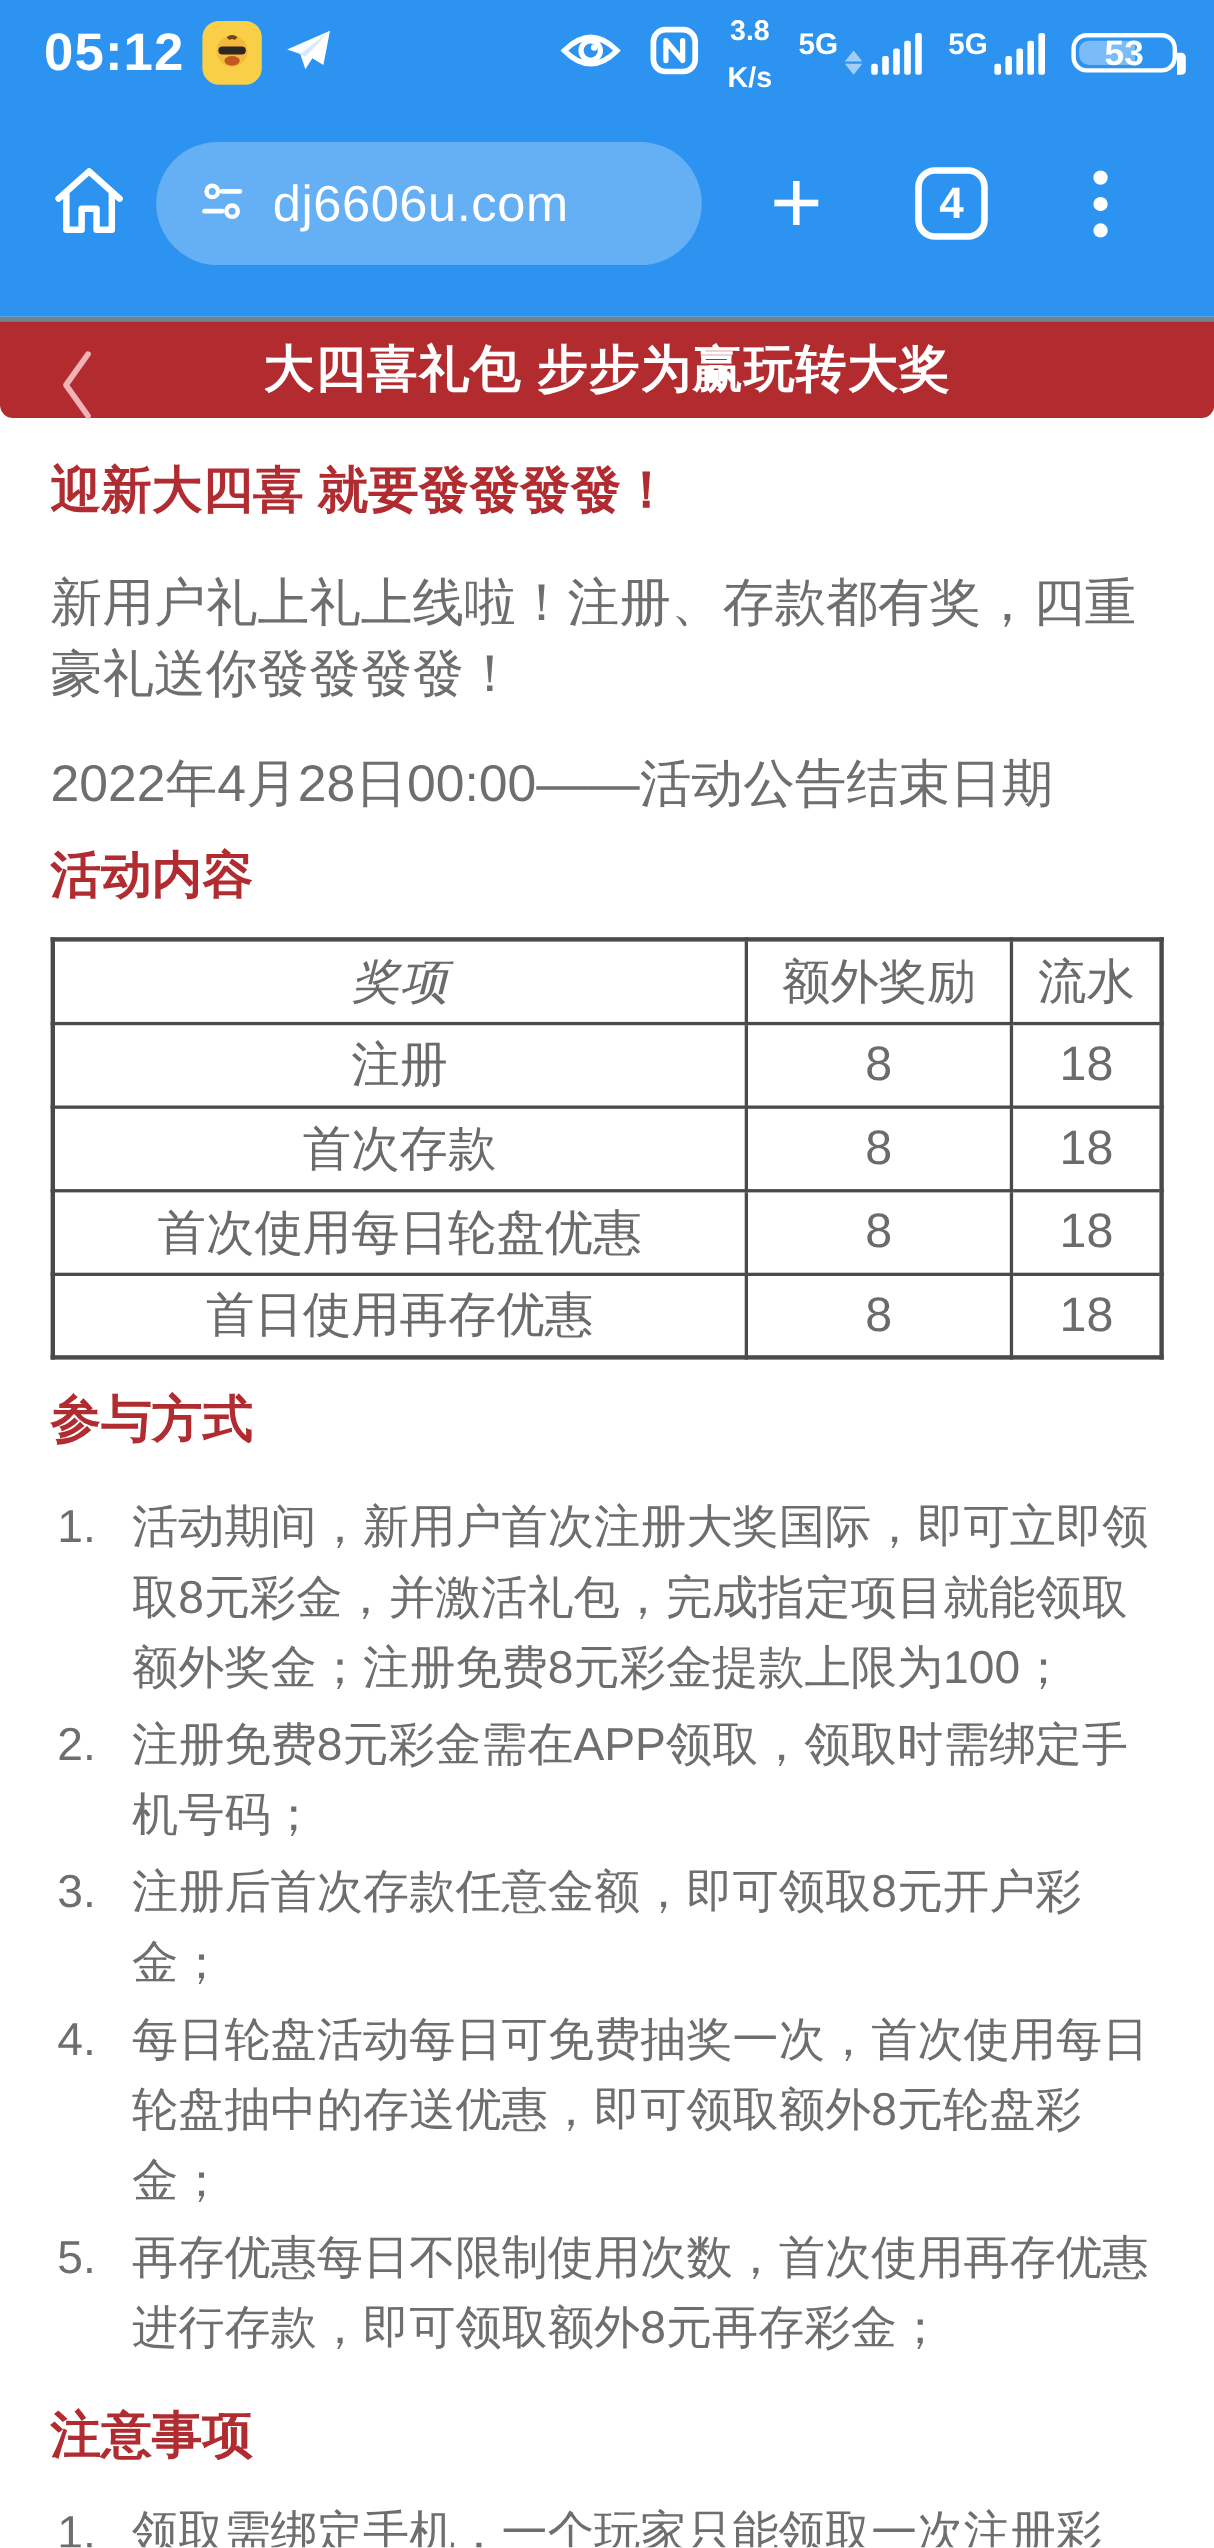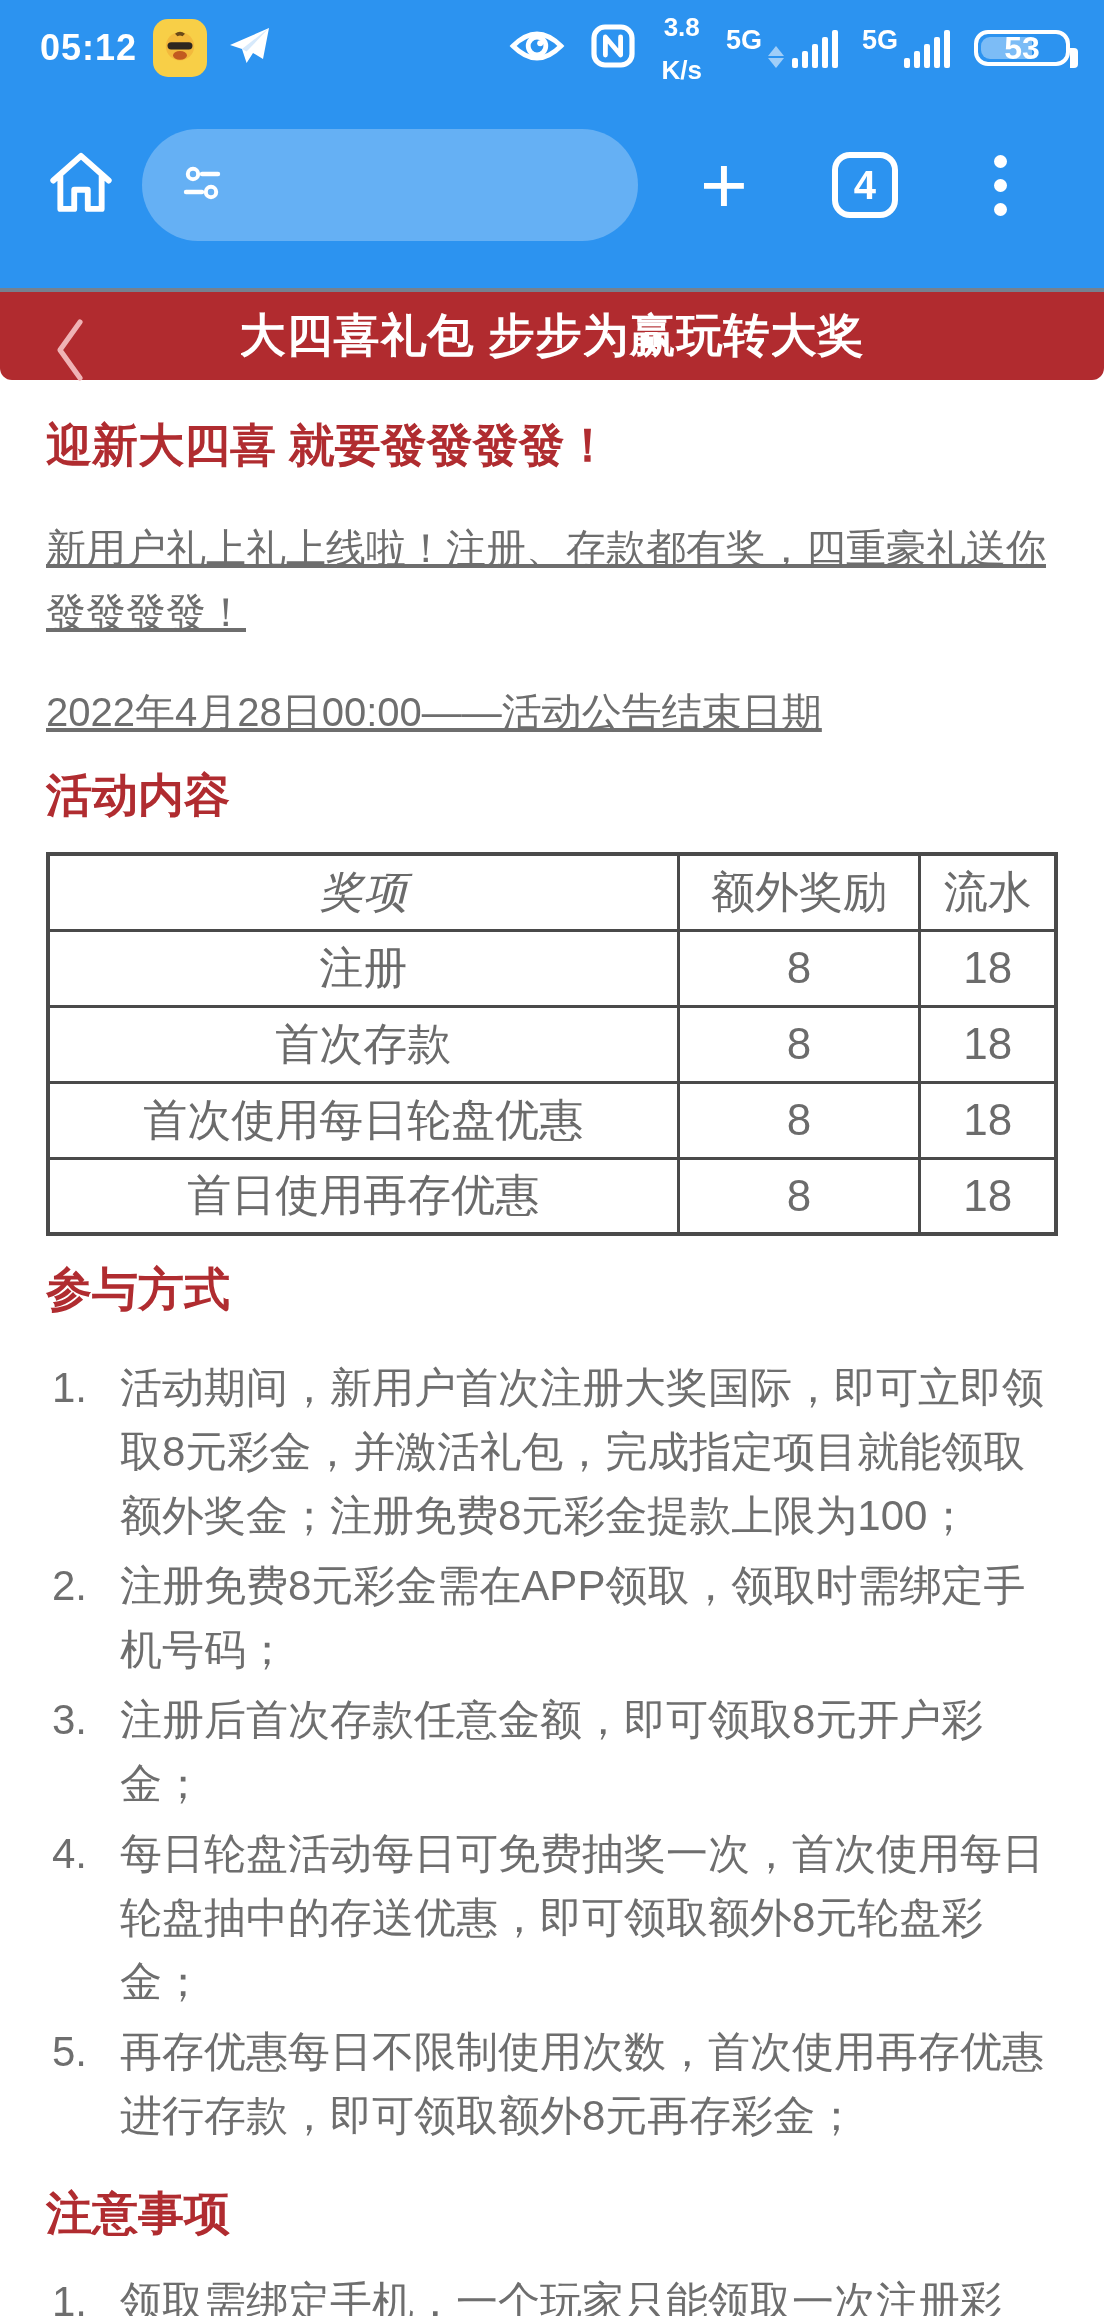--- a/index.html
+++ b/index.html
@@ -4,21 +4,21 @@
 <style>
   * { margin:0; padding:0; box-sizing:border-box; }
   html,body { background:#ffffff; }
   body { font-family:"Liberation Sans","DejaVu Sans",sans-serif; }
   .screen { position:relative; width:1104px; height:2316px; background:#ffffff; overflow:hidden; }
 
   
   .statusbar { height:90px; background:#2c93f0; display:flex; align-items:center;
                justify-content:space-between; padding:6px 34px 0 40px; color:#fff; }
   .sb-left { display:flex; align-items:center; gap:16px; }
-  .sb-time { font-size:36px; font-weight:600; letter-spacing:1px; }
+  .sb-time { font-size:48px; font-weight:600; letter-spacing:1px; }
   .duck-badge { width:54px; height:58px; background:#f8cf47; border-radius:15px;
                 display:flex; align-items:center; justify-content:center; }
   .sb-right { display:flex; align-items:center; gap:24px; }
   .speed { display:flex; flex-direction:column; align-items:center; line-height:26px;
            font-size:26px; font-weight:700;gap:17px; }
   .sig { display:flex; align-items:flex-end; gap:6px; }
   .sig .g5 { font-size:27px; font-weight:700; line-height:24px; align-self:flex-start; }
   .bars { display:flex; align-items:flex-end; gap:4px; height:40px; }
   .bars i { display:block; width:6px; background:#fff; border-radius:2px; }
   .arrows { display:flex; flex-direction:column; gap:2px; margin-right:2px; opacity:.55; }
@@ -49,21 +49,21 @@
 
   
   .pageheader { position:relative; height:88px; background:#b12b2f; border-radius:0 0 12px 12px;
                 display:flex; align-items:center; justify-content:center; }
   .pageheader .title { color:#fff; font-size:46px; font-weight:700; letter-spacing:1px; }
   .backchev { position:absolute; left:52px; top:24px; }
 
   
   .content { padding:0 46px; }
   .rh { color:#b02c30; font-size:46px; font-weight:700; line-height:58px; }
-  .gp { color:#6e6e6e; font-size:40px; line-height:64px;text-decoration:underline; }
+  .gp { color:#6e6e6e; font-size:47px; line-height:64px; }
   .h-intro { margin-top:36px; }
   .p-intro { margin-top:42px; }
   .h-time  { margin-top:22px; }
   .p-date  { margin-top:36px; }
   .h-act   { margin-top:22px; }
   .h-join  { margin-top:24px; }
   .h-notes { margin-top:36px; }
 
   table.rewards { width:100%; margin-top:28px; border-collapse:collapse; }
   .rewards th, .rewards td { border:3px solid #4a4a4a; height:76px; text-align:center;
@@ -159,20 +159,21 @@
     </span>
     <div class="urlpill">
       <span>
         <svg width="48" height="48" viewBox="0 0 24 24">
           <circle cx="7.5" cy="7.5" r="2.6" fill="none" stroke="#fff" stroke-width="2"></circle>
           <line x1="12" y1="7.5" x2="20" y2="7.5" stroke="#fff" stroke-width="2.2" stroke-linecap="round"></line>
           <line x1="4" y1="16.5" x2="12" y2="16.5" stroke="#fff" stroke-width="2.2" stroke-linecap="round"></line>
           <circle cx="16.5" cy="16.5" r="2.6" fill="none" stroke="#fff" stroke-width="2"></circle>
         </svg>
       </span>
+      <span class="urltext">dj6606u.com</span>
     </div>
     <span class="plusbtn">+</span>
     <span class="tabbox">4</span>
     <span class="kebab">
         <i></i>
         <i></i>
         <i></i>
       </span>
   </div>
 

